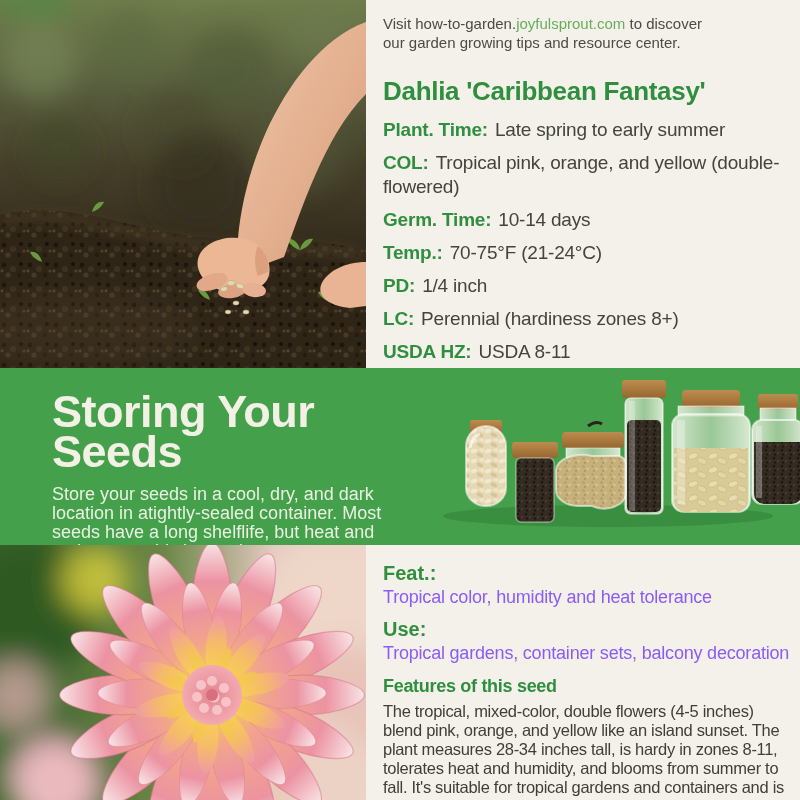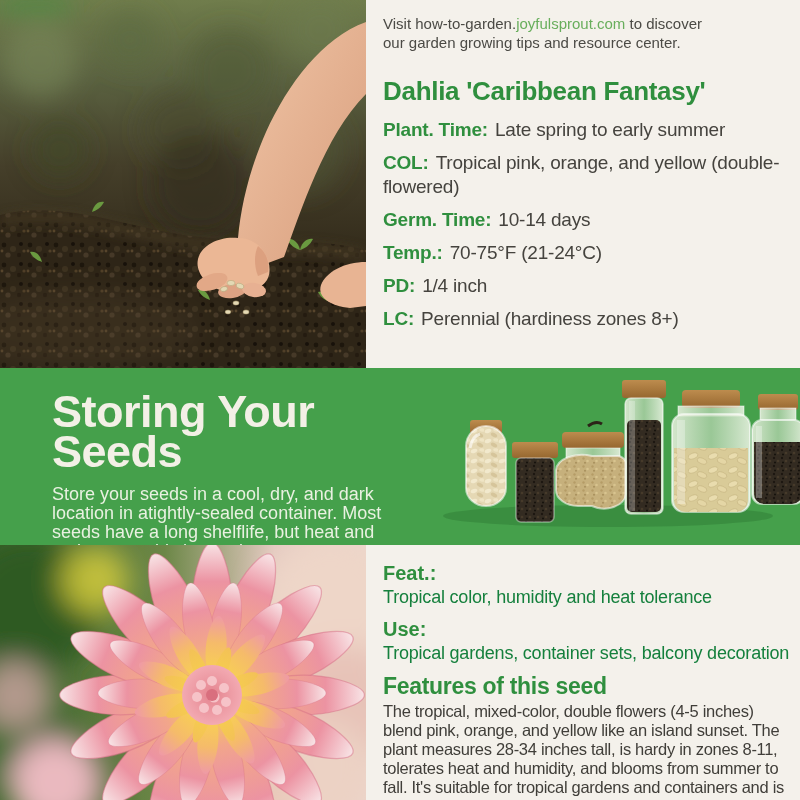--- a/index.html
+++ b/index.html
@@ -26,22 +26,22 @@
   .band { position:absolute; left:0; top:368px; width:800px; height:177px; background:#45a04b; }
   .band-text { position:absolute; left:52px; top:24px; width:335px; }
   .band-title { margin:0; font-size:45px; line-height:40px; font-weight:bold; color:#f3f0e6; letter-spacing:-0.5px; }
   .band-body { margin:13px 0 0; font-size:18px; line-height:19px; color:#e9f1e1; }
   .jars { position:absolute; right:0; top:0; width:372px; height:177px; }
   
   .bottom-photo { position:absolute; left:0; top:545px; width:366px; height:255px; overflow:hidden; }
   
   .bottom-panel { position:absolute; left:366px; top:545px; width:446px; height:255px; padding:16px 14px 0 17px; background:#f4f1eb; }
   .detail-label { margin:0; font-size:20px; line-height:24px; font-weight:bold; color:#2f8f3e; }
-  .detail-value { margin:1px 0 9px; font-size:18px; line-height:22px; color:#15803d; letter-spacing:-0.2px; }
-  .features-title { margin:6px 0 2px; font-size:23px; line-height:27px; font-weight:bold; color:#2f8f3e; letter-spacing:-0.3px; }
+  .detail-value { margin:1px 0 9px; font-size:18px; line-height:22px; color:#8b5cf6; letter-spacing:-0.2px; }
+  .features-title { margin:6px 0 2px; font-size:18px; line-height:27px; font-weight:bold; color:#2f8f3e; letter-spacing:-0.3px; }
   .features-body { margin:0; width:403px; font-size:16.5px; line-height:19px; color:#403e39; letter-spacing:-0.3px; }
 </style>
 </head>
 <body>
 
 <div class="page">
 
   <div class="top-photo">
     <svg width="366" height="368" viewBox="0 0 366 368">
       <defs>
@@ -126,20 +126,21 @@
   <div class="top-panel">
     <p class="promo"><span>Visit how-to-garden.</span><span class="link">joyfulsprout.com</span><span> to discover our garden growing tips and resource center.</span></p>
     <h1 class="plant-title">Dahlia 'Caribbean Fantasy'</h1>
     <div class="specs">
       <p class="spec"><span class="spec-label">Plant. Time:</span><span class="spec-value">Late spring to early summer</span></p>
       <p class="spec"><span class="spec-label">COL:</span><span class="spec-value">Tropical pink, orange, and yellow (double-flowered)</span></p>
       <p class="spec"><span class="spec-label">Germ. Time:</span><span class="spec-value">10-14 days</span></p>
       <p class="spec"><span class="spec-label">Temp.:</span><span class="spec-value">70-75°F (21-24°C)</span></p>
       <p class="spec"><span class="spec-label">PD:</span><span class="spec-value">1/4 inch</span></p>
       <p class="spec"><span class="spec-label">LC:</span><span class="spec-value">Perennial (hardiness zones 8+)</span></p>
+      <p class="spec"><span class="spec-label">USDA HZ:</span><span class="spec-value">USDA 8-11</span></p>
     </div>
   </div>
 
   <div class="band">
     <div class="band-text">
       <h2 class="band-title">Storing Your Seeds</h2>
       <p class="band-body">Store your seeds in a cool, dry, and dark location in atightly-sealed container. Most seeds have a long shelflife, but heat and moisture could shorten it.</p>
     </div>
     <div class="jars">
       <svg width="372" height="177" viewBox="0 0 372 177">

